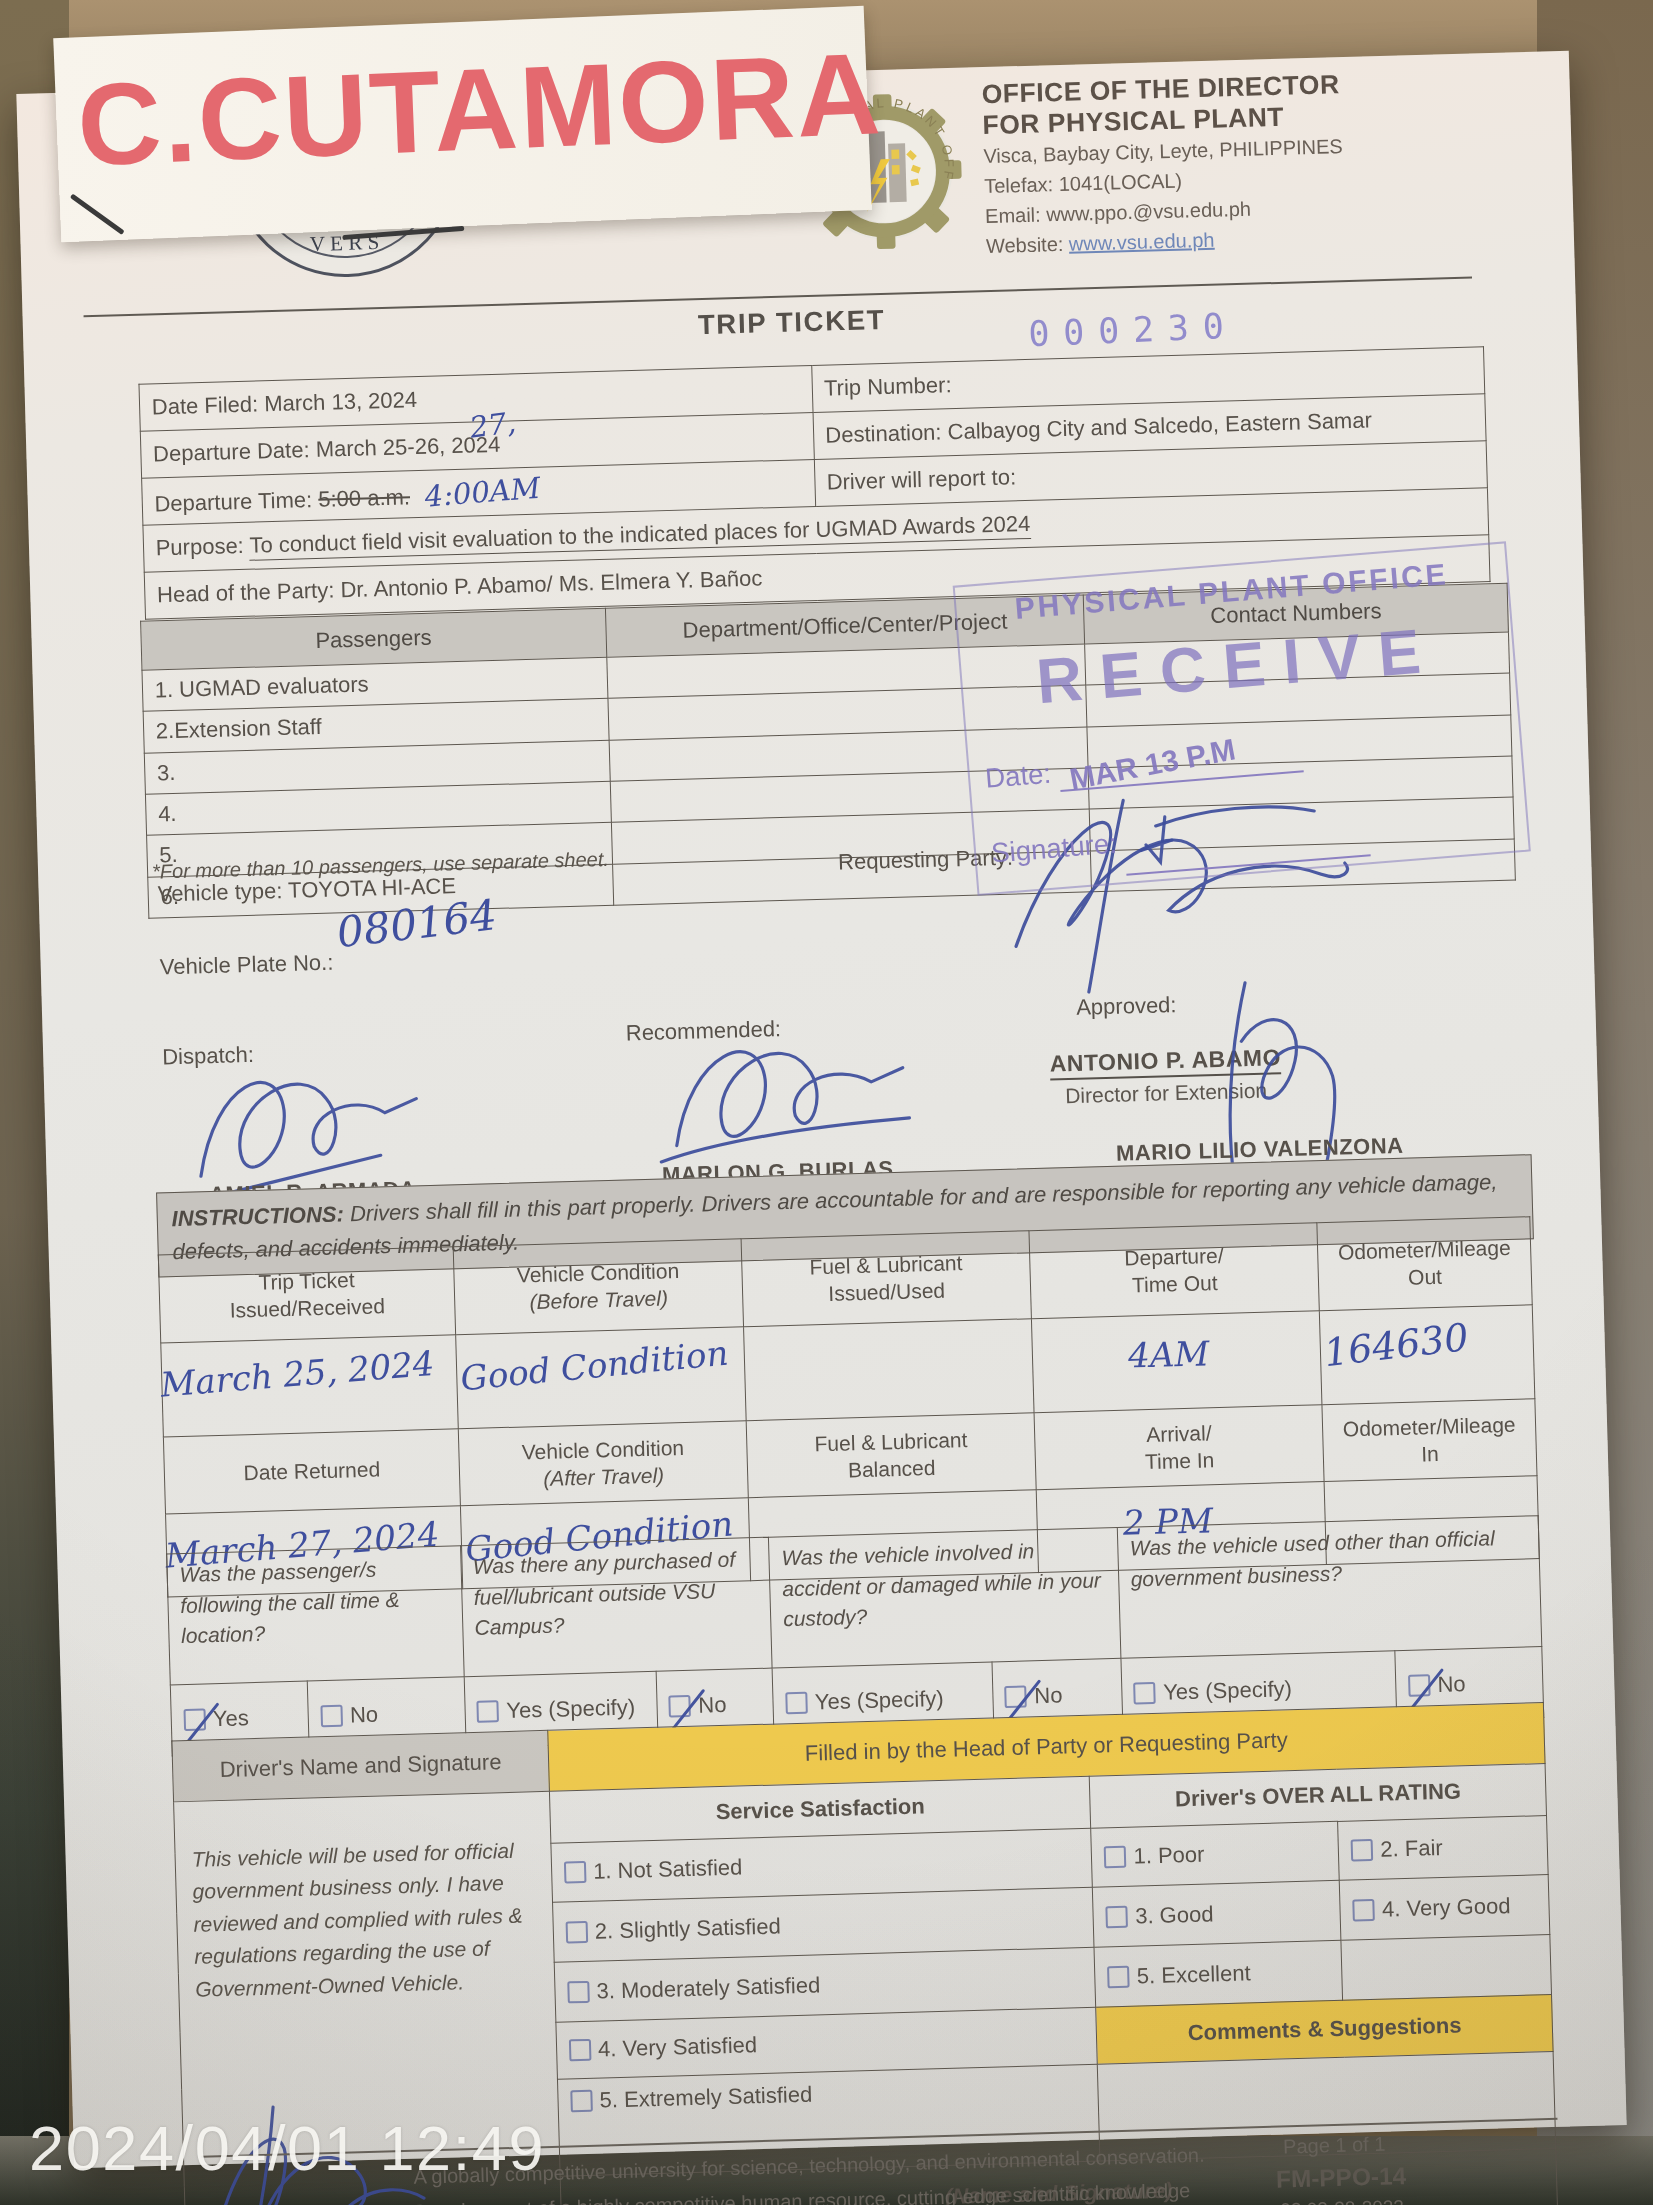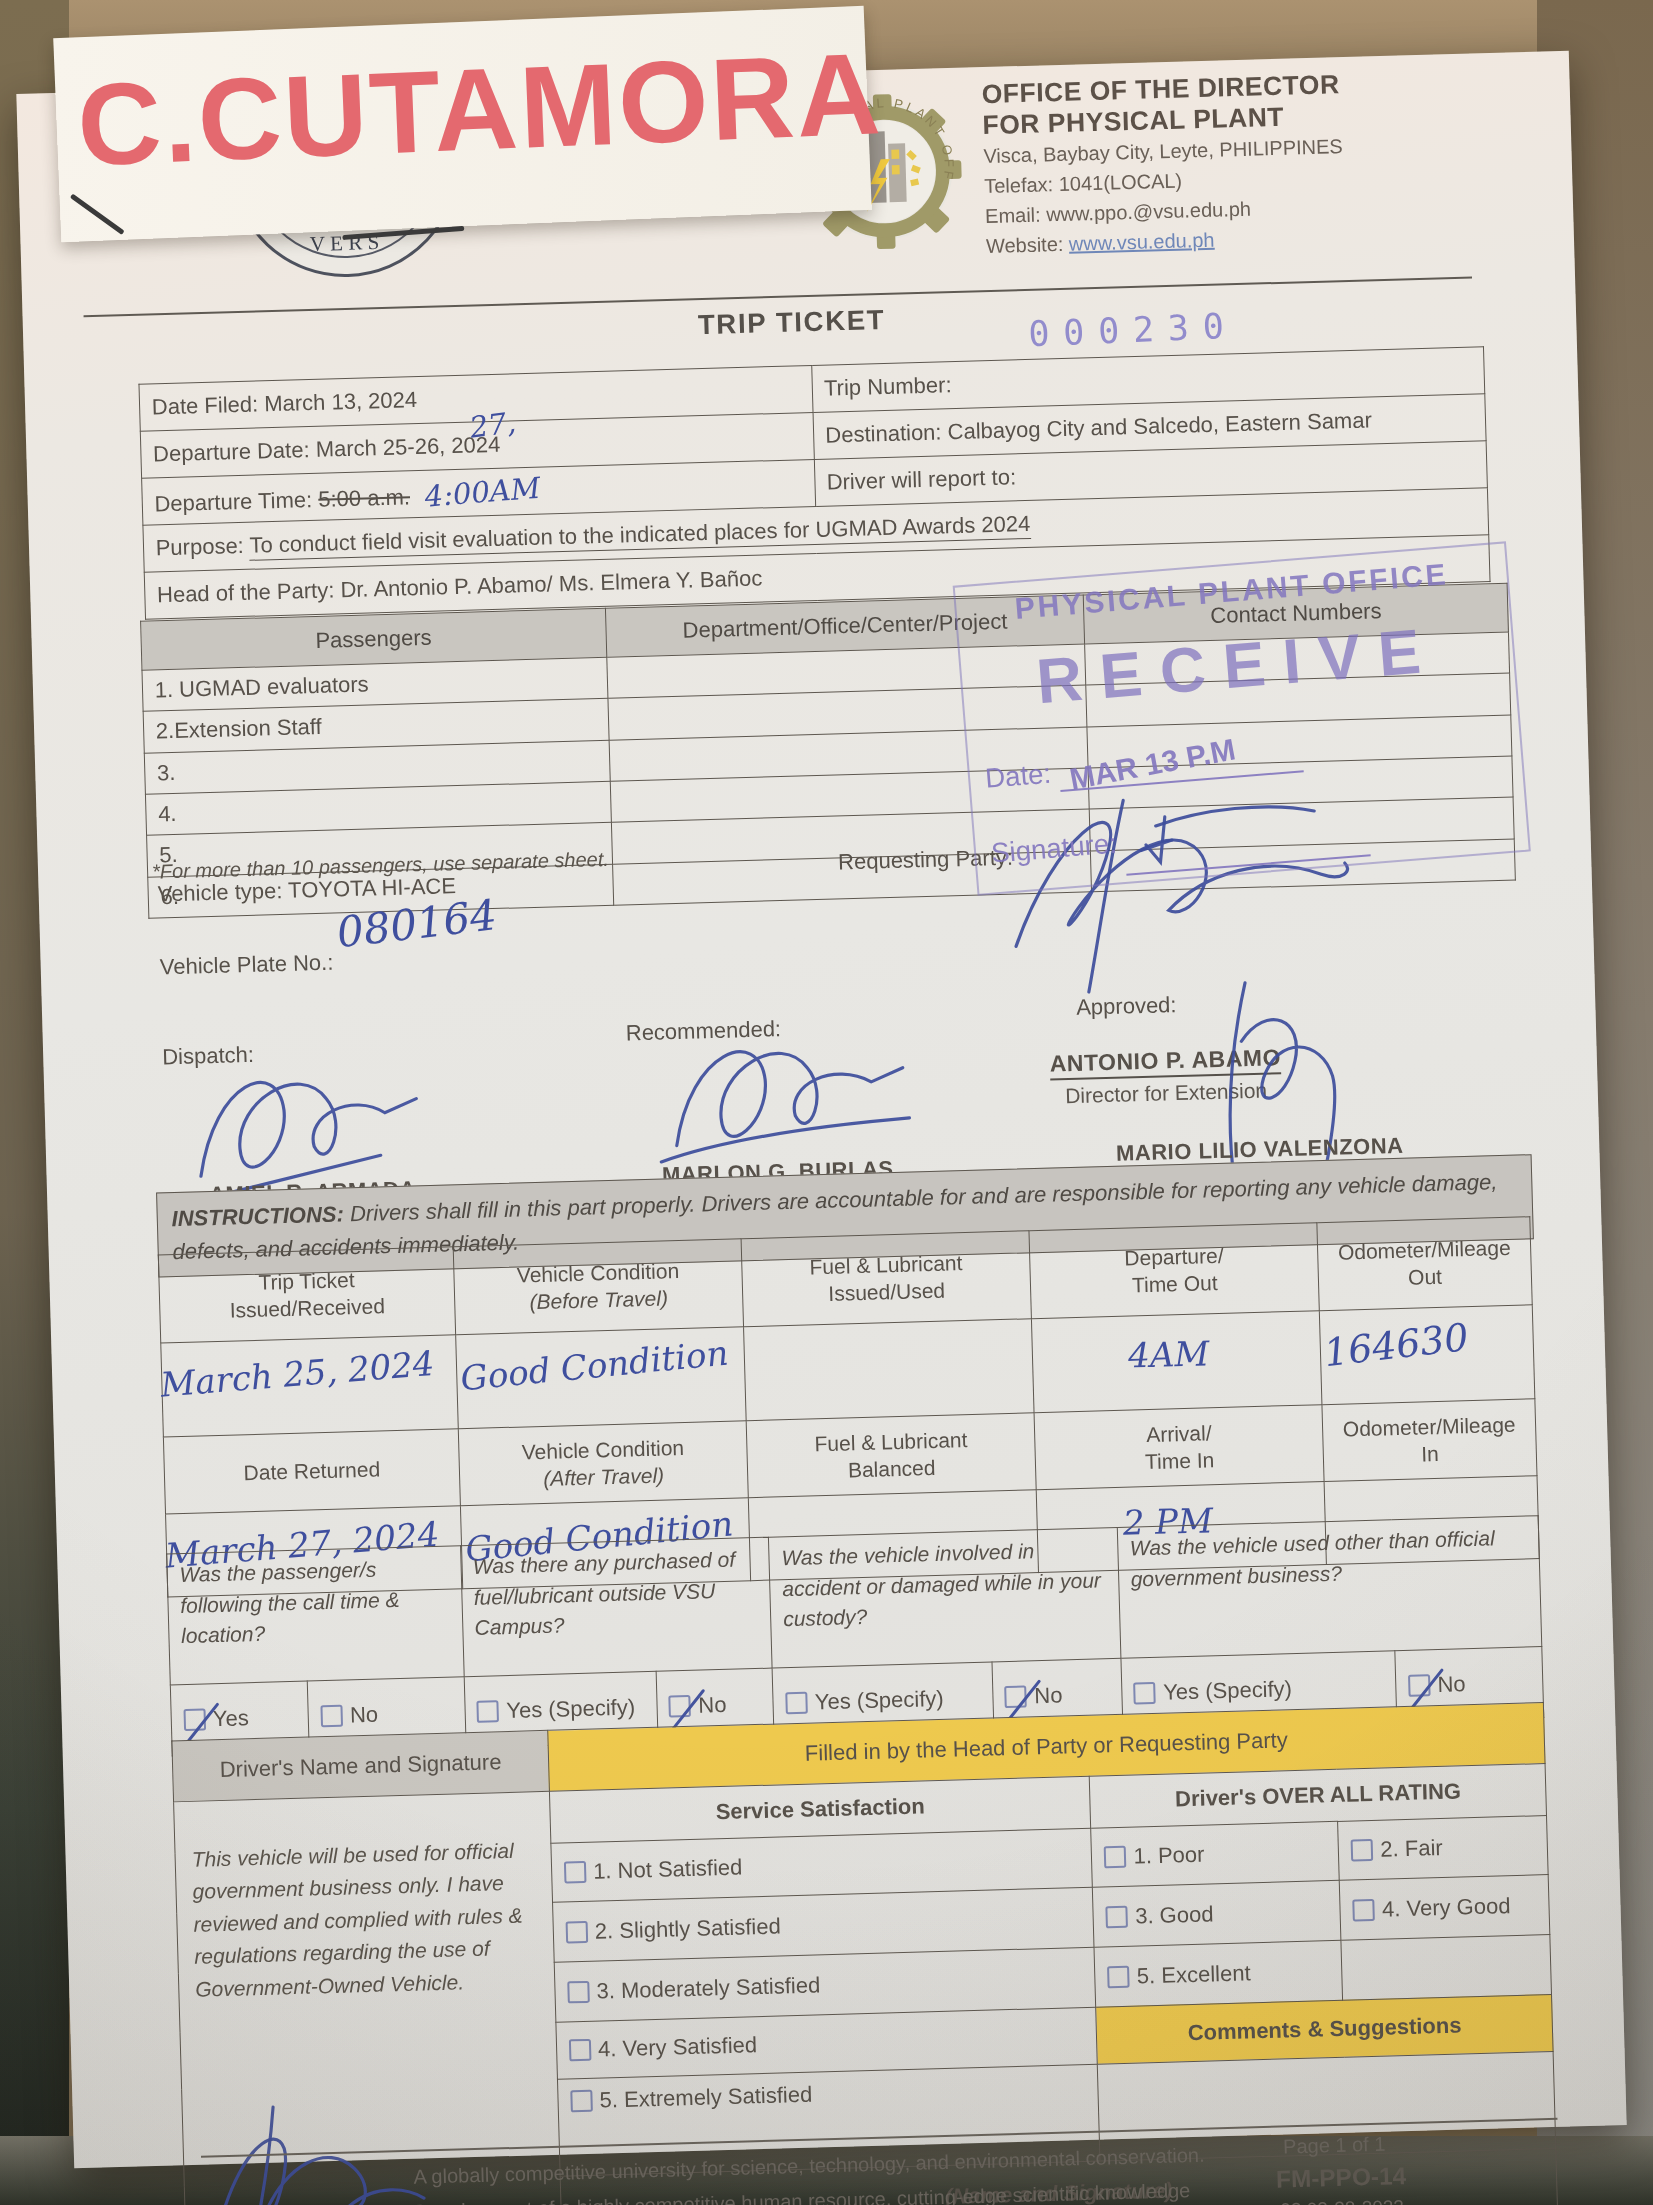--- a/index.html
+++ b/index.html
@@ -546,16 +546,17 @@
     <div class="abs foot bold" style="left:1201px;top:2106px;font-size:24.4px;color:#5f5a53;">FM-PPO-14</div>
     <div class="abs foot" style="left:1195px;top:2140px;font-size:19px;">v03 02-28-2022</div>
   </div>
 
   <div class="strip">
     <div class="strip-txt">C.CUTAMORA</div>
     <div class="staple" style="left:281px;top:206px;width:122px;height:4.8px;transform:rotate(-2deg);"></div>
     <div class="staple" style="left:5.3px;top:175px;width:64px;height:4.8px;transform:rotate(38deg);"></div>
   </div>
 
+  <div class="ts">2024/04/01 12:49</div>
 
   <div class="shade"></div>
 </div>
 
 
 </body></html>

